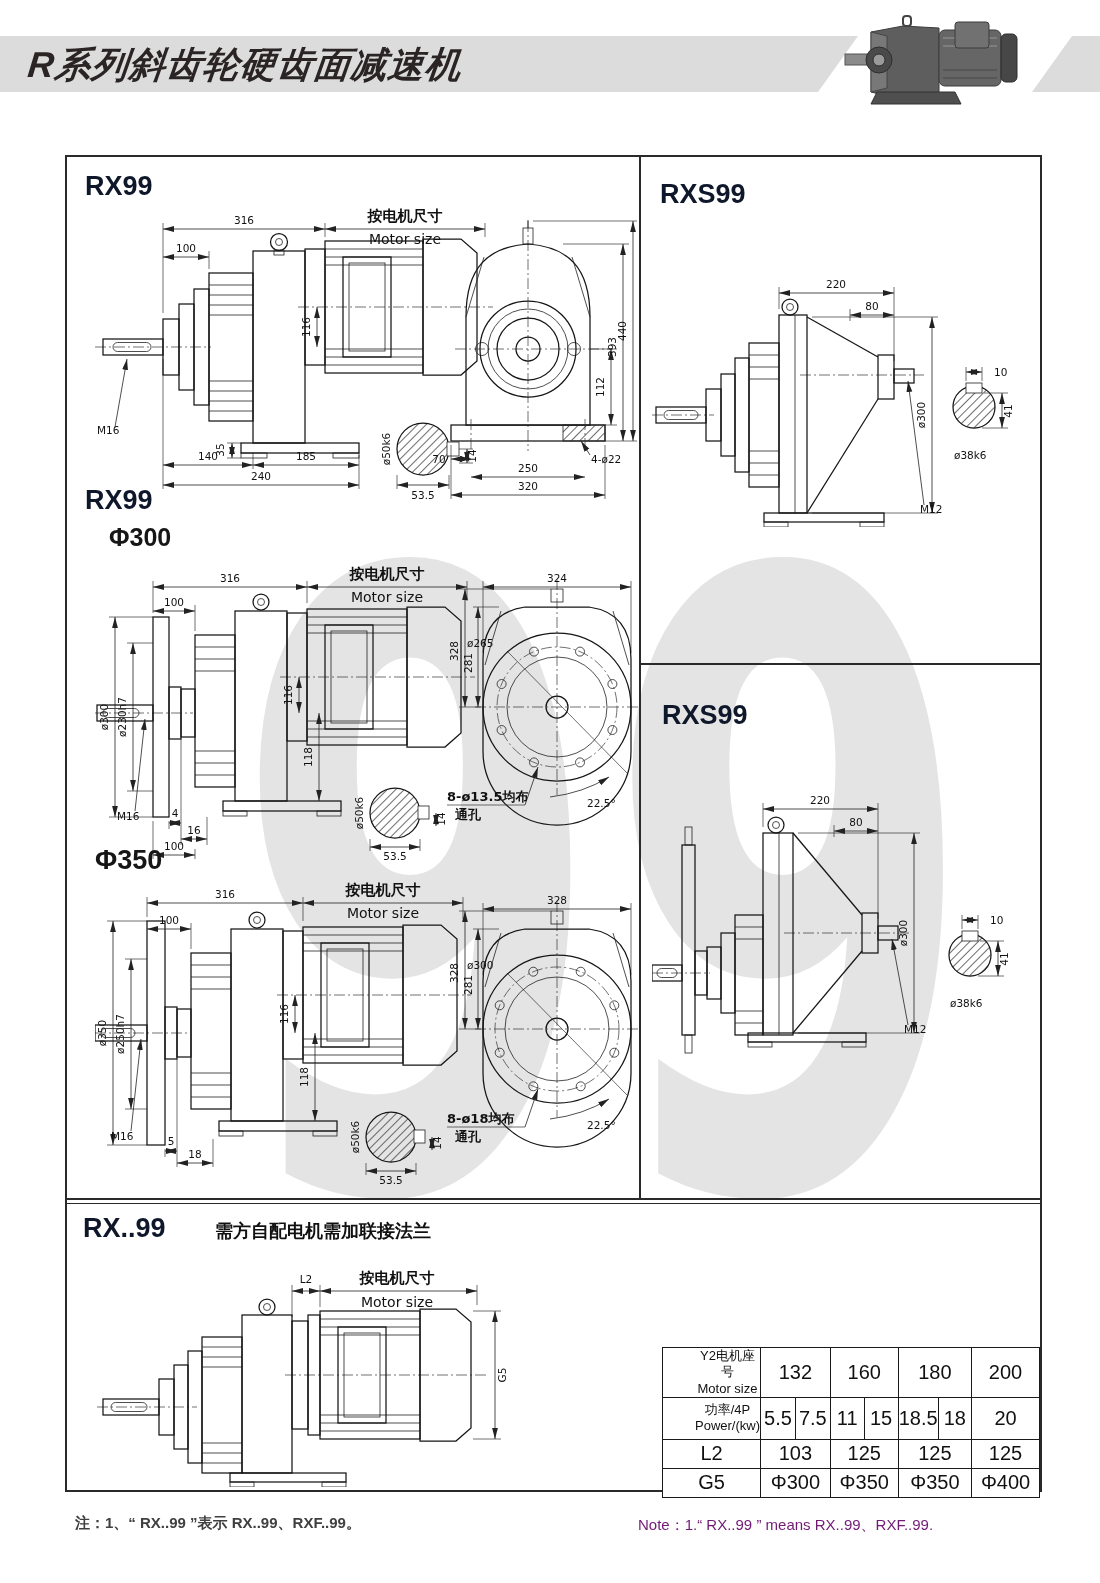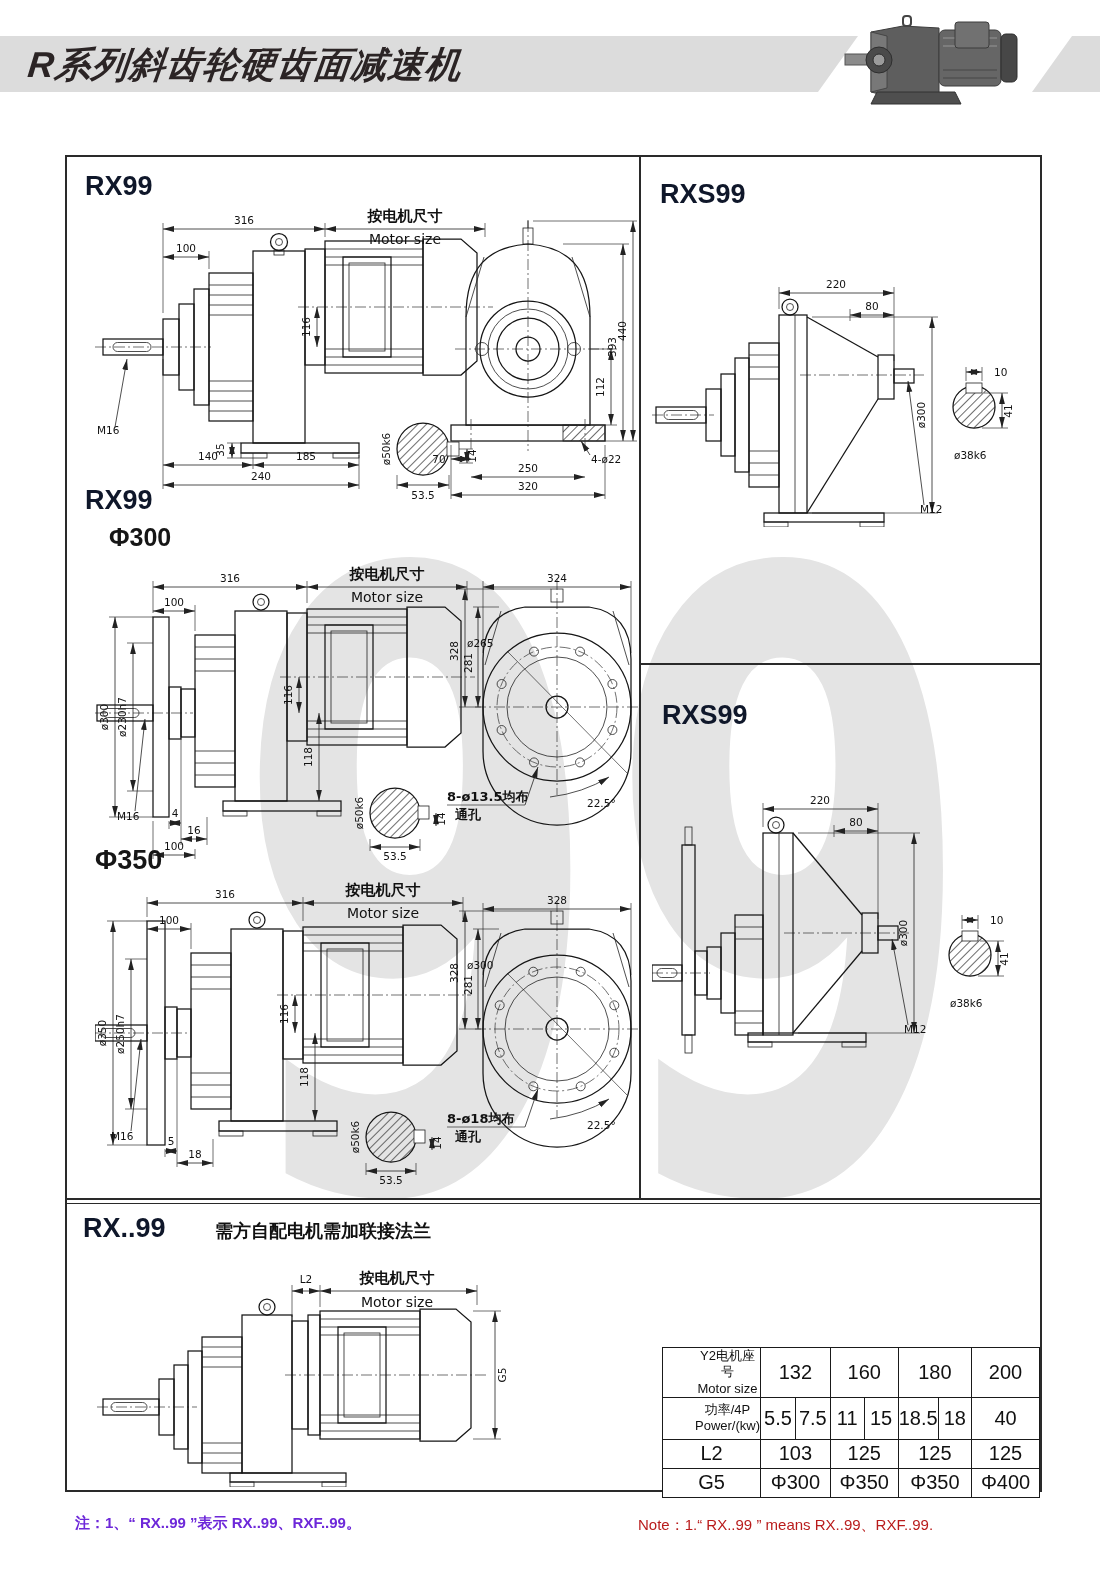--- a/index.html
+++ b/index.html
@@ -23,22 +23,22 @@
   .sub-label{position:absolute;font-size:25px;font-weight:bold;color:#161616;z-index:4;white-space:nowrap;}
   .drawing{position:absolute;z-index:2;}
   .flange-note-cn{position:absolute;left:148px;top:1062px;font-size:18px;font-weight:bold;color:#111;z-index:4;}
   .flange-note-en{position:absolute;left:428px;top:1066px;font-size:14.5px;color:#111;z-index:4;white-space:nowrap;}
   
   .spec-table{position:absolute;left:595px;top:1190px;border-collapse:collapse;table-layout:fixed;z-index:4;background:#fff;}
   .spec-table td{border:1.5px solid #1a1a1a;text-align:center;vertical-align:middle;padding:0;
                  font-size:20px;color:#111;}
   .spec-table td.hd{font-size:13px;line-height:1.25;padding-left:32px;}
   
-  .foot-cn{position:absolute;left:75px;top:1514px;font-size:15px;font-weight:bold;color:#6d28d9;}
-  .foot-en{position:absolute;left:638px;top:1516px;font-size:15px;color:#b91c1c;}
+  .foot-cn{position:absolute;left:75px;top:1514px;font-size:15px;font-weight:bold;color:#404040;}
+  .foot-en{position:absolute;left:638px;top:1516px;font-size:15px;color:#701a75;}
   
   .ol{stroke:#151515;stroke-width:1.25;fill:none;}
   .o2{stroke:#222;stroke-width:.8;fill:none;}
   .cl{stroke:#333;stroke-width:.7;fill:none;stroke-dasharray:11 3 2 3;}
   .el{stroke:#222;stroke-width:.65;fill:none;}
   .dl{stroke:#222;stroke-width:.8;fill:none;marker-start:url(#ah);marker-end:url(#ah);}
   .ld{stroke:#222;stroke-width:.8;fill:none;marker-end:url(#ah);}
   .hatch{fill:url(#hat);}
   text.dt{font:10.5px "DejaVu Sans",sans-serif;fill:#111;text-anchor:middle;}
   text.cn{font:bold 15px "DejaVu Sans",sans-serif;fill:#111;text-anchor:middle;}
@@ -685,21 +685,21 @@
         <td class="hd">
           <span>功率/4P</span><br>
           <span>Power/(kw)</span>
         </td>
         <td>5.5</td>
         <td>7.5</td>
         <td>11</td>
         <td>15</td>
         <td>18.5</td>
         <td>18</td>
-        <td colspan="2">40</td>
+        <td colspan="2">20</td>
       </tr>
       <tr style="height:29px">
         <td>L2</td>
         <td colspan="2">103</td>
         <td colspan="2">125</td>
         <td colspan="2">125</td>
         <td colspan="2">125</td>
       </tr>
       <tr style="height:29px">
         <td>G5</td>

